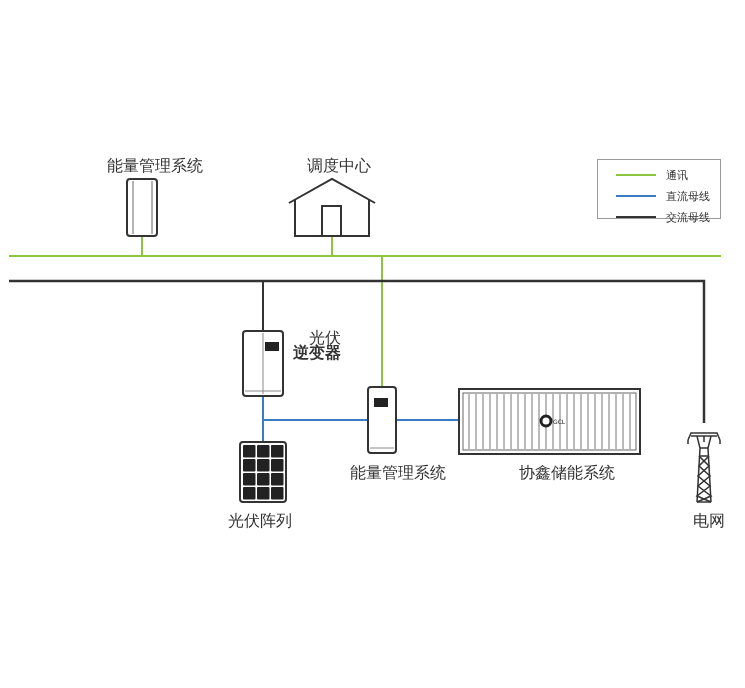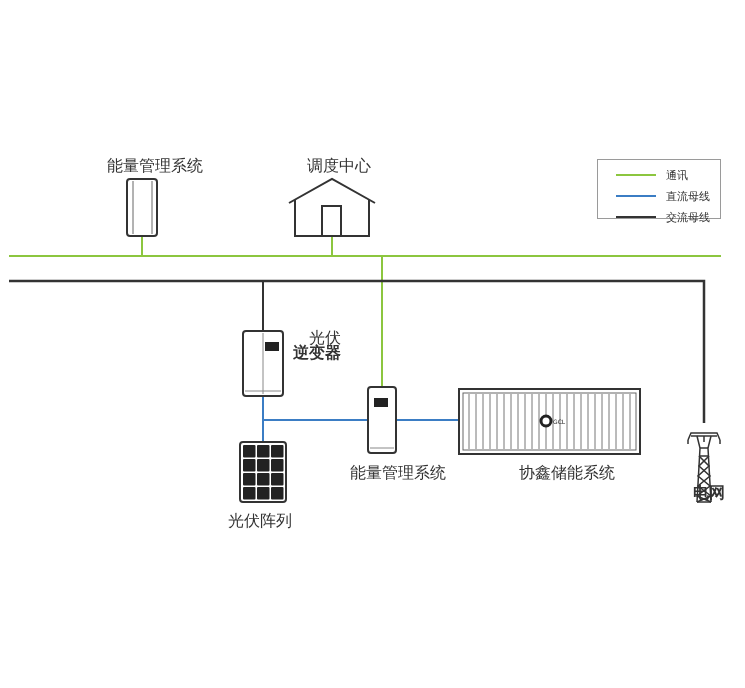--- a/index.html
+++ b/index.html
@@ -120,21 +120,21 @@
   </g>
 </svg>
 
 <div class="lbl" style="left:107px; top:159px;">能量管理系统</div>
 <div class="lbl" style="left:307px; top:159px;text-align:right;">调度中心</div>
 <div class="lbl" style="left:291px; top:331px;margin-left:18px;">光伏</div>
 <div class="lbl" style="left:293px; top:346px;font-weight:bold;">逆变器</div>
 <div class="lbl" style="left:228px; top:514px;">光伏阵列</div>
 <div class="lbl" style="left:350px; top:466px;">能量管理系统</div>
 <div class="lbl" style="left:519px; top:466px;">协鑫储能系统</div>
-<div class="lbl" style="left:693px; top:486px;font-weight:bold;">电网</div>
+<div class="lbl" style="left:693px; top:514px;">电网</div>
 
 <div class="legend">
   <div class="leg-row" style="top:8px;">
     <span class="leg-line" style="background:#8cc63f;"></span>
     <span class="leg-text">通讯</span>
   </div>
   <div class="leg-row" style="top:29px;justify-content:flex-end;">
     <span class="leg-line" style="background:#3b7dc4;"></span>
     <span class="leg-text">直流母线</span>
   </div>

